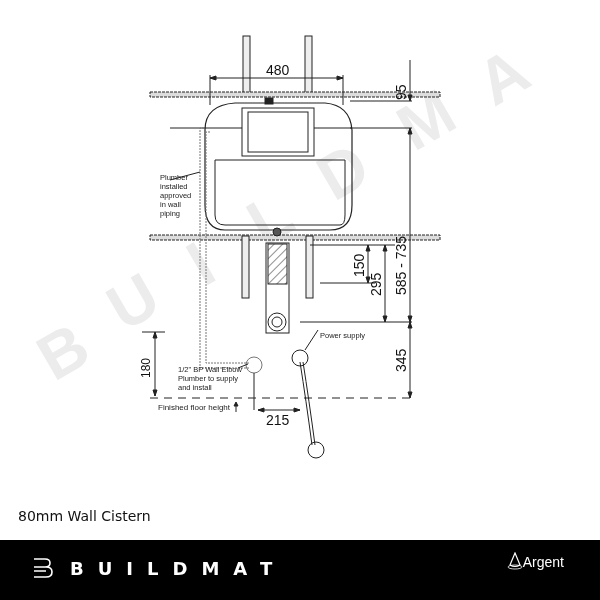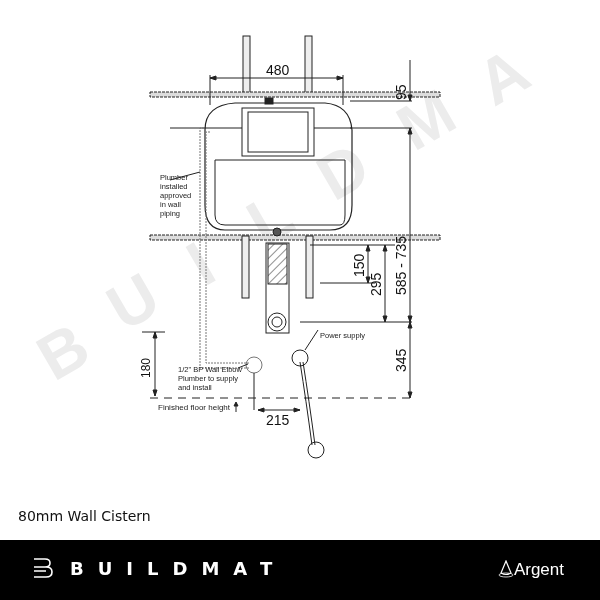--- a/index.html
+++ b/index.html
@@ -2,21 +2,21 @@
 <html><head>
 <meta charset="utf-8">
 <style>
   html,body{margin:0;padding:0;background:#fff;}
   body{width:600px;height:600px;position:relative;overflow:hidden;font-family:"Liberation Sans",sans-serif;}
   #diagram{position:absolute;left:0;top:0;width:600px;height:500px;}
   .caption{position:absolute;left:18px;top:508px;font-size:14px;color:#111;font-family:"DejaVu Sans",sans-serif;}
   .footer{position:absolute;left:0;top:540px;width:600px;height:60px;background:#000;}
   .brand{position:absolute;left:32px;top:17px;display:flex;align-items:center;justify-content:flex-end;}
   .brand-text{color:#fff;font-family:"DejaVu Sans",sans-serif;font-weight:bold;font-size:18px;letter-spacing:14px;margin-left:16px;}
-  .argent{position:absolute;right:36px;top:20px;display:flex;align-items:flex-start;color:#fff;font-size:17px;}
+  .argent{position:absolute;right:36px;top:12px;display:flex;align-items:flex-end;color:#fff;font-size:14px;}
   svg text{font-family:"Liberation Sans",sans-serif;}
 </style>
 </head>
 <body>
 
 <svg id="diagram" viewBox="0 0 600 500" xmlns="http://www.w3.org/2000/svg">
 
   <g fill="#ececec" font-weight="bold" font-size="64" font-family="Liberation Sans, sans-serif">
     <text x="40" y="370" transform="rotate(-30 70 350)">B</text>
     <text x="110" y="320" transform="rotate(-30 140 300)">U</text>

